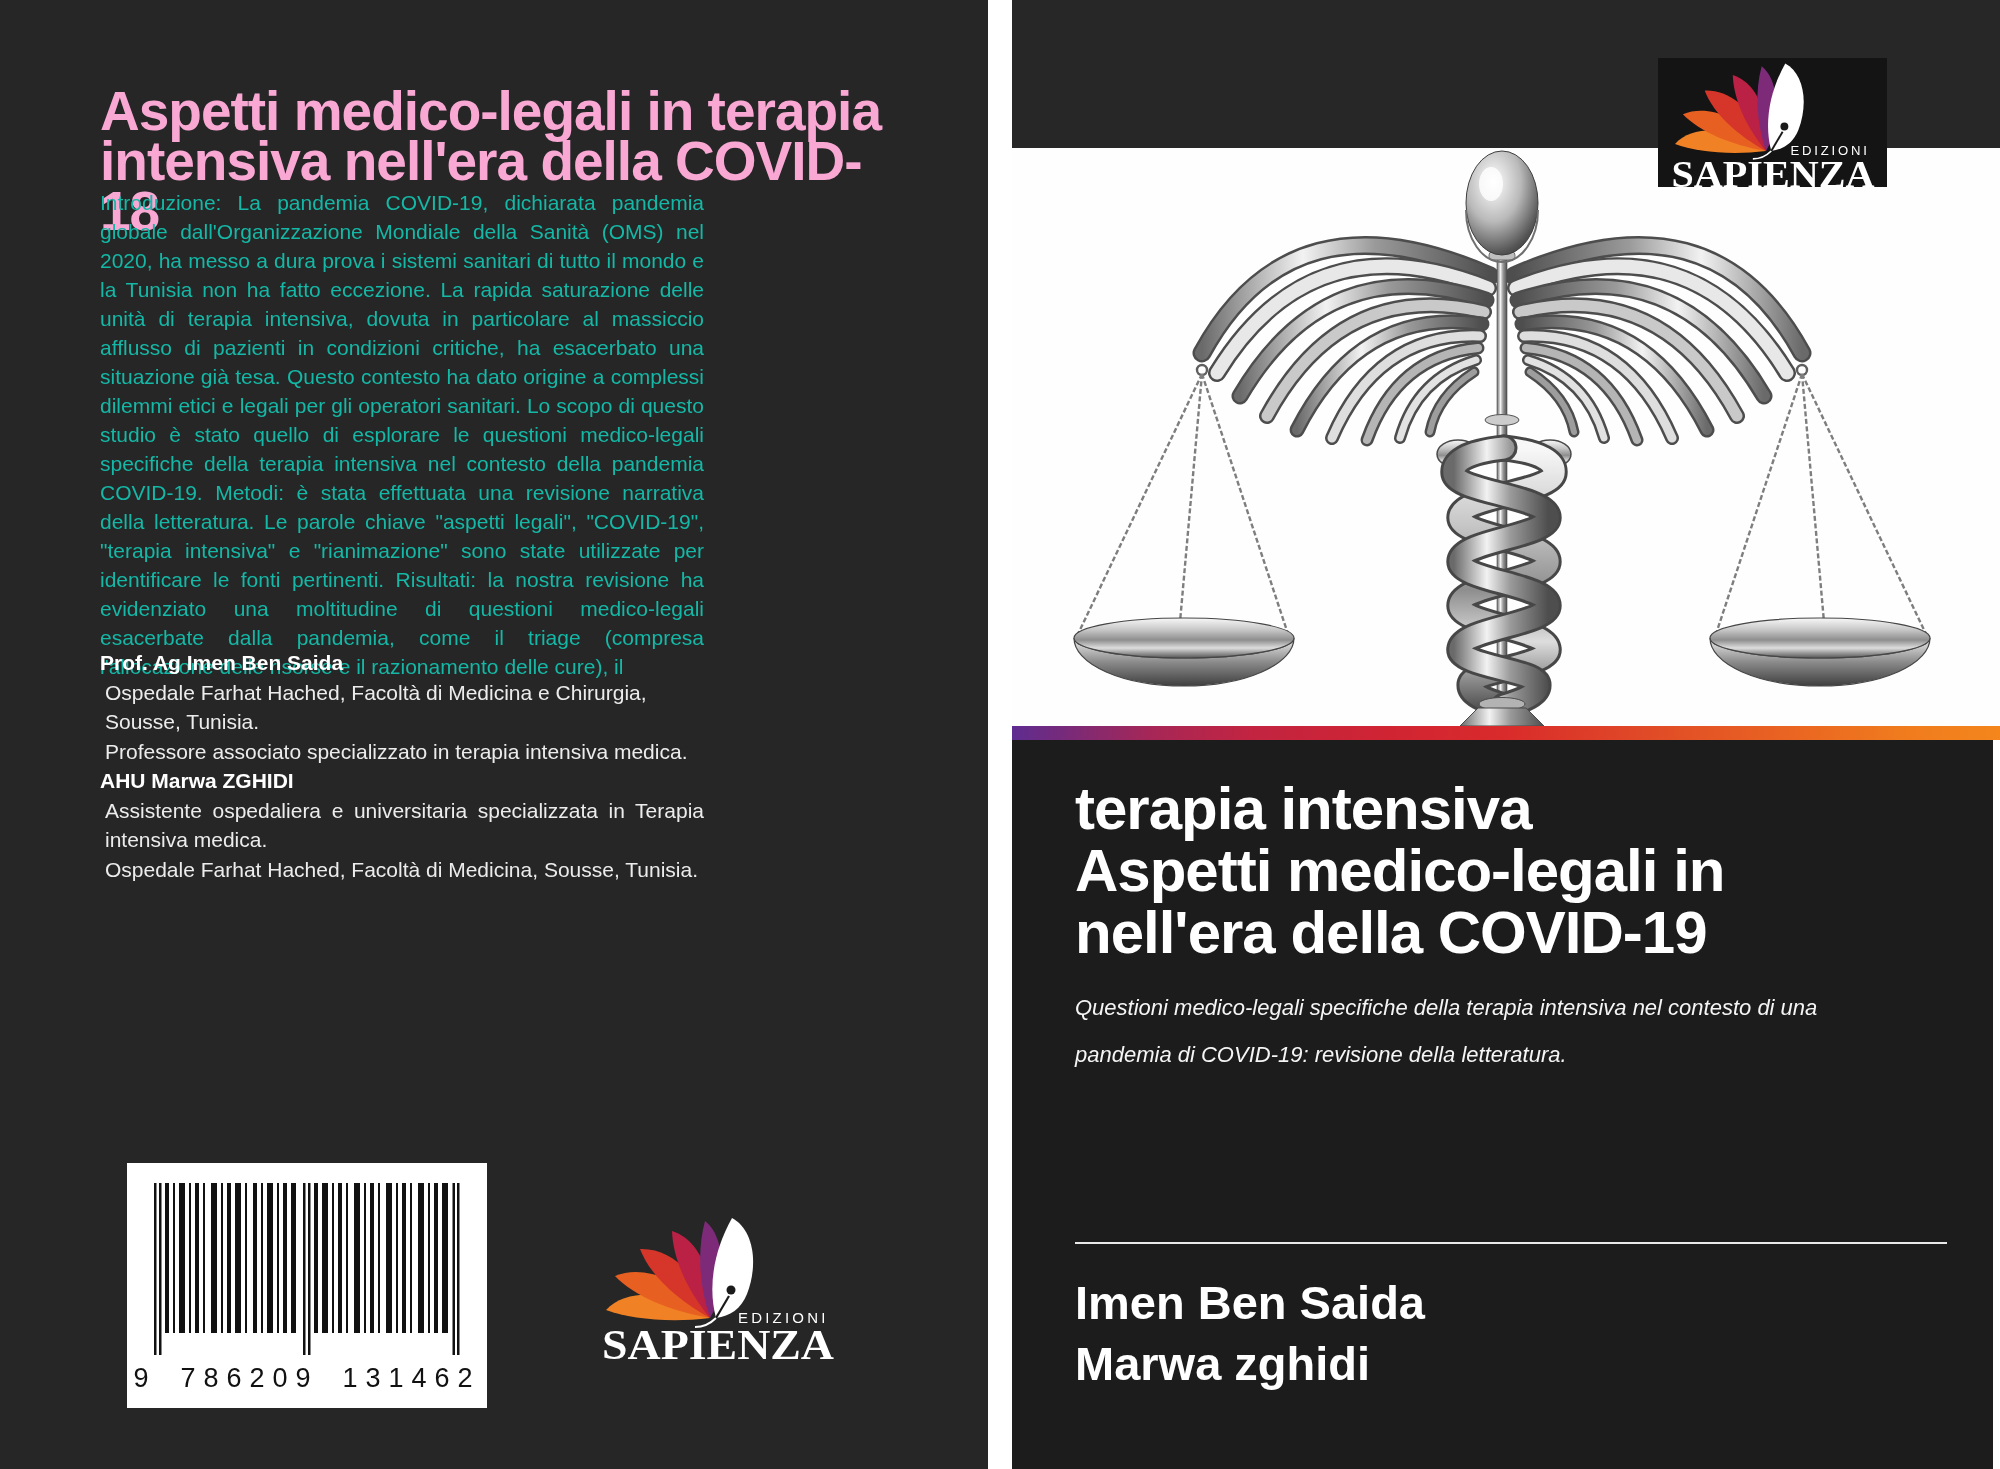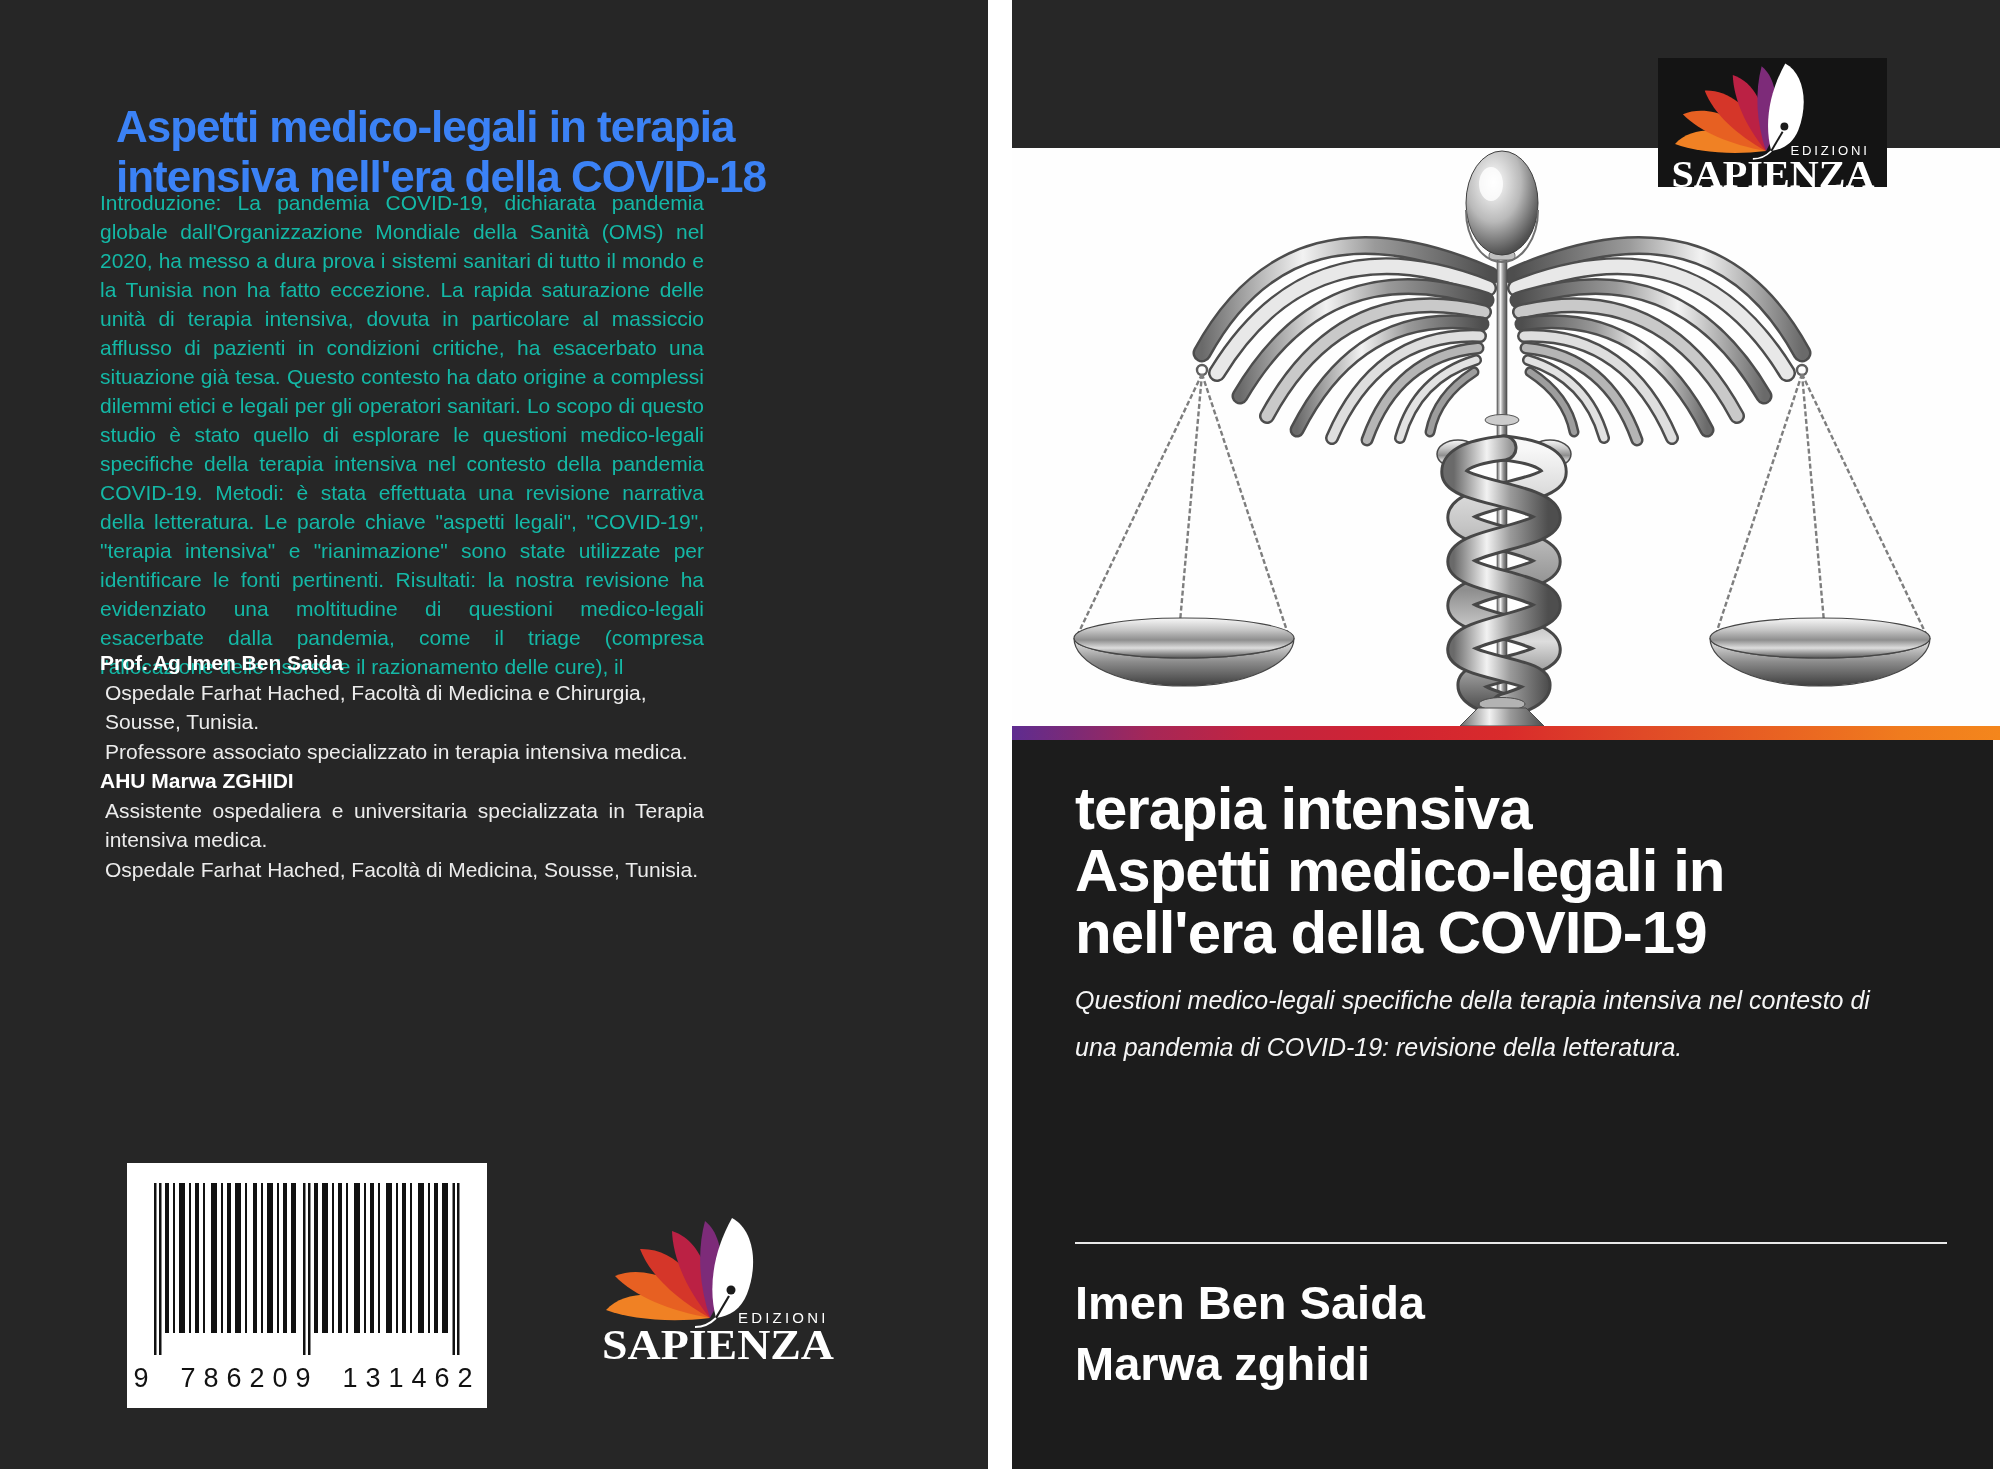--- a/index.html
+++ b/index.html
@@ -1,22 +1,22 @@
 <!DOCTYPE html>
 <html><head>
 <meta charset="utf-8">
 <style>
   html,body{margin:0;padding:0;background:#ffffff;}
   .canvas{position:relative;width:2000px;height:1469px;overflow:hidden;background:#ffffff;
           font-family:"Liberation Sans",sans-serif;}
 
   
   .back{position:absolute;left:0;top:0;width:988px;height:1469px;background:#262626;}
-  .back-title{position:absolute;left:100px;top:86px;width:800px;margin:16px;
-              font-size:44px;font-weight:bold;line-height:50px;letter-spacing:-1px;color:#3b82f6;}
+  .back-title{position:absolute;left:100px;top:86px;width:800px;margin:0;
+              font-size:55px;font-weight:bold;line-height:50px;letter-spacing:-1px;color:#f9a8d4;}
   .back-blurb{position:absolute;left:100px;top:188px;width:604px;margin:0;
               font-size:21px;line-height:29px;color:#14b8a6;text-align:justify;}
   .back-authors{position:absolute;left:100px;top:648px;width:604px;
                 font-size:21px;line-height:29.5px;color:#ececec;}
   .back-authors p{margin:0;}
   .back-authors .bold-name{font-weight:bold;color:#ffffff;}
   .back-authors .ind{padding-left:5px;}
   .back-authors .just{text-align:justify;}
 
   
@@ -37,22 +37,22 @@
   
   .front{position:absolute;left:1012px;top:0;width:988px;height:1469px;background:#fefefe;}
   .front-band{position:absolute;left:0;top:0;width:988px;height:148px;background:#272727;}
   .artwork{position:absolute;left:0;top:148px;width:988px;height:578px;}
   .accent-bar{position:absolute;left:0;top:726px;width:988px;height:14px;
     background:linear-gradient(90deg,#5e2c90 0%,#7b2a77 6%,#a62757 14%,#c22441 24%,
                #d02433 38%,#d92b2b 50%,#e04a27 64%,#e96322 78%,#f07b1e 90%,#f4861c 100%);}
   .front-bottom{position:absolute;left:0;top:740px;width:981px;height:729px;background:#1c1c1c;}
   .front-title{position:absolute;left:63px;top:38px;margin:0;
                font-size:60px;font-weight:bold;line-height:62px;letter-spacing:-1px;color:#ffffff;}
-  .front-subtitle{position:absolute;left:63px;top:237px;width:810px;margin:0;
-                  font-style:italic;font-size:25px;line-height:47px;color:#f5f5f5;}
+  .front-subtitle{position:absolute;left:63px;top:244px;width:810px;margin:0;
+                  font-style:italic;font-size:22px;line-height:47px;color:#f5f5f5;}
   .front-rule{position:absolute;left:63px;top:502px;width:872px;height:2px;background:#e9e9e9;}
   .front-names{position:absolute;left:63px;top:532px;
                font-size:47px;font-weight:bold;line-height:61px;color:#ffffff;}
 </style>
 </head>
 <body>
 
 <svg width="0" height="0" style="position:absolute" aria-hidden="true">
   <defs>
     <symbol id="sapienza-logo" viewBox="0 0 240 160">

